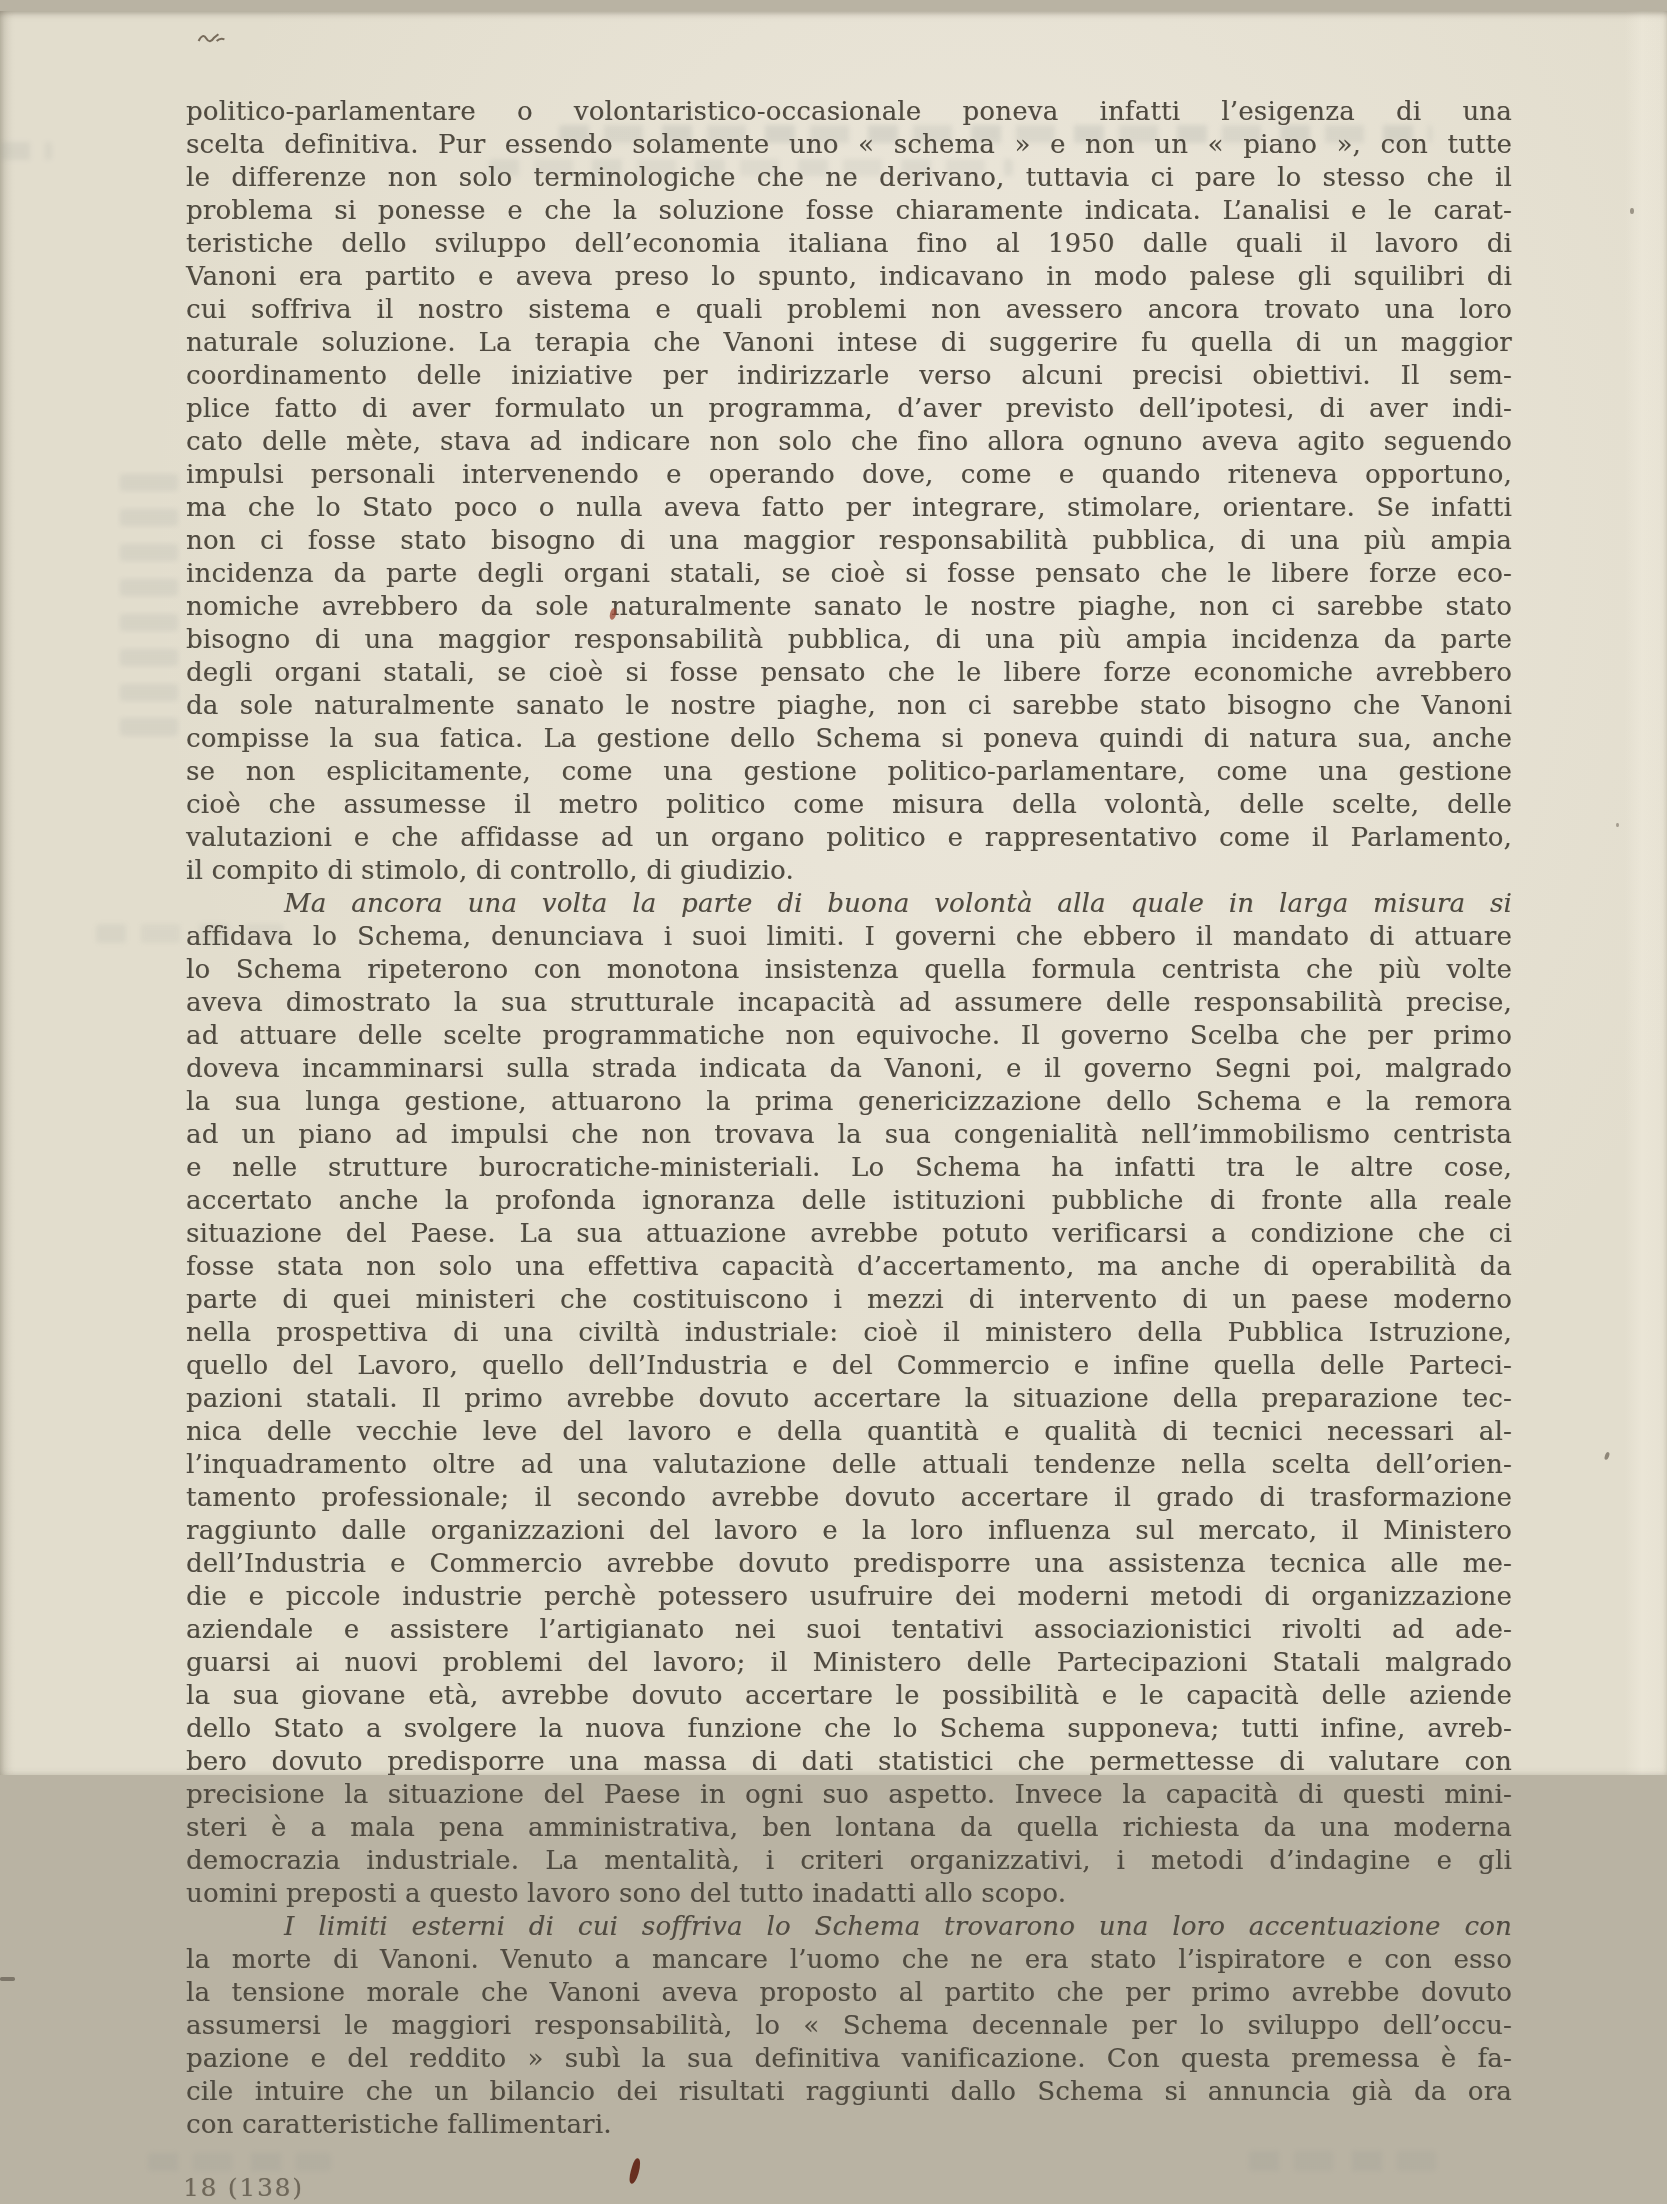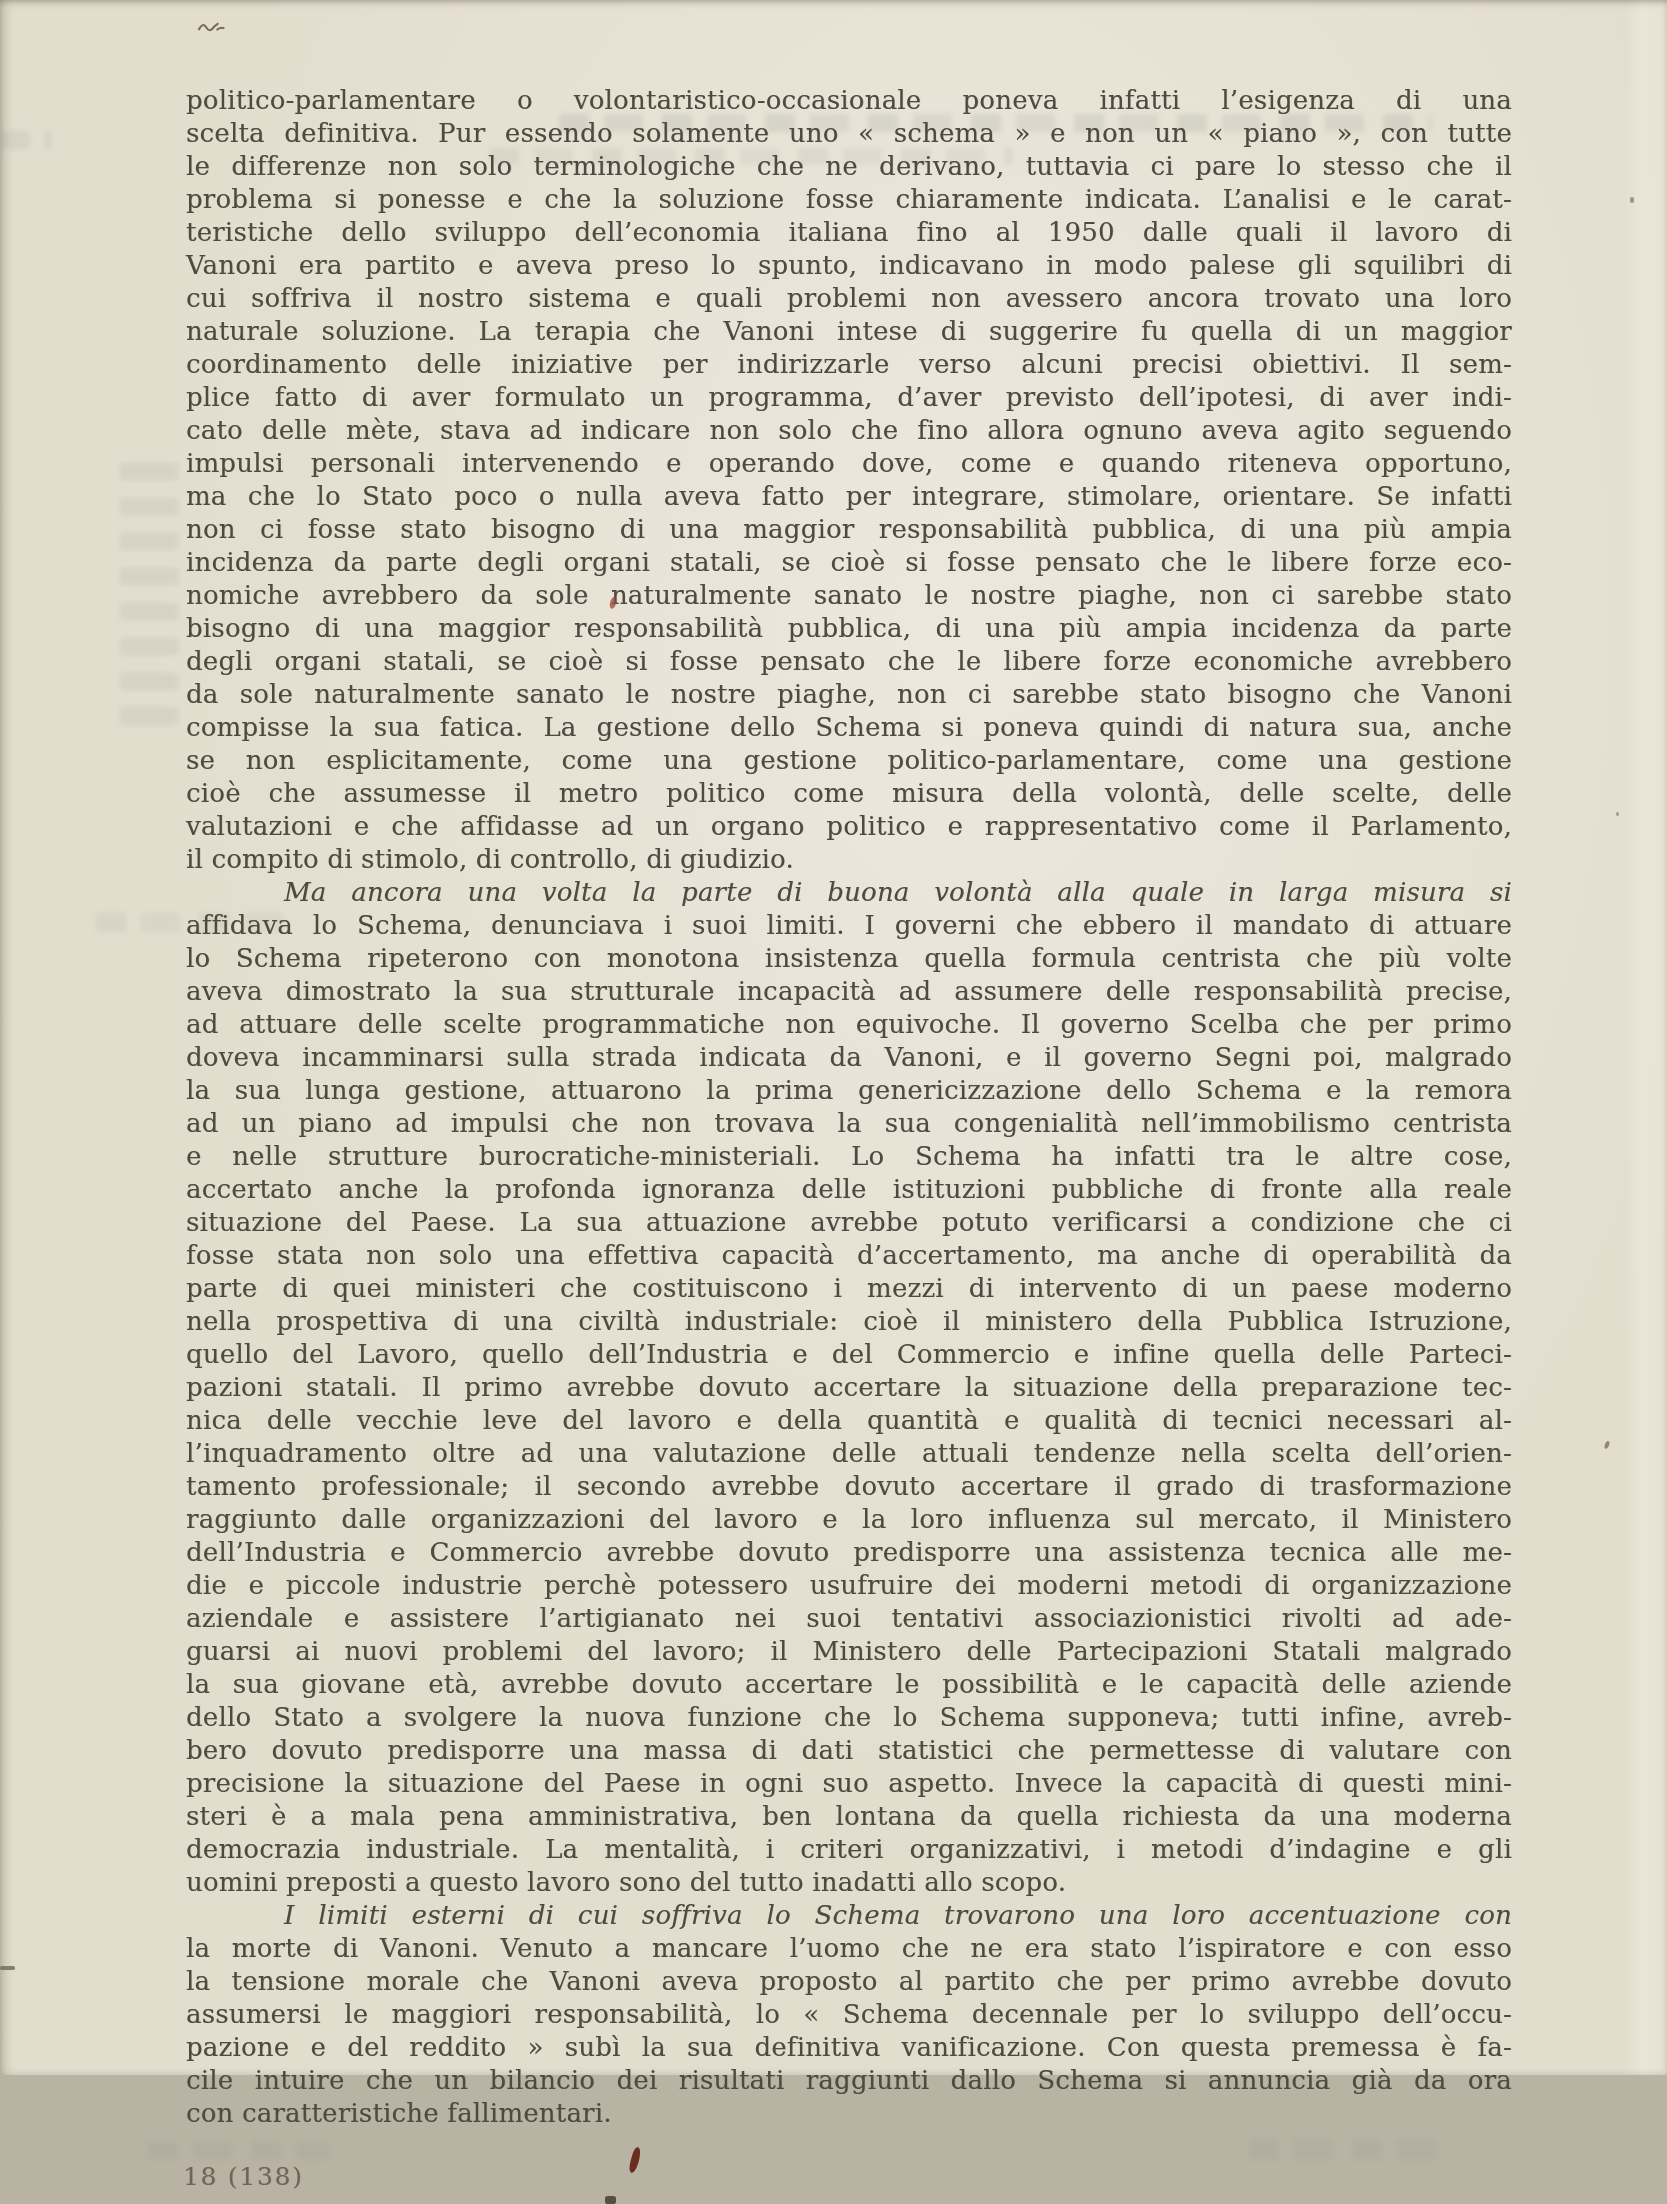--- a/index.html
+++ b/index.html
@@ -3,22 +3,22 @@
 <meta charset="utf-8">
 <style>
   html, body {
     margin: 0; padding: 0;
     width: 1667px; height: 2205px;
     overflow: hidden;
     background: #b9b3a3;
     font-family: "DejaVu Serif", "Liberation Serif", serif;
   }
   .paper {
-    position: absolute; left: 0; top: 0;
-    width: 1667px; height: 2075px;
+    position: absolute; left: 0; top: 11px;
+    width: 1667px; height: 1764px;
     background:
       radial-gradient(ellipse at 58% 30%, rgba(238,233,222,.9) 0%, rgba(226,221,206,.0) 60%),
       linear-gradient(90deg, #d9d4c4 0px, #e2ddcd 15.7px, #e2ddcd 1625px, #eae5d6 1642px, #e6e1d2 1667px),
       #e2ddcd;
     box-shadow:
       inset 0 6.1px 7.9px -4.4px rgba(120,112,96,.55),
       inset 7.9px 0 9.6px -6.1px rgba(120,112,96,.45),
       inset -3.5px 0 7px -4.4px rgba(150,142,126,.35),
       inset 0 -5.2px 7px -4.4px rgba(170,162,146,.30);
   }

